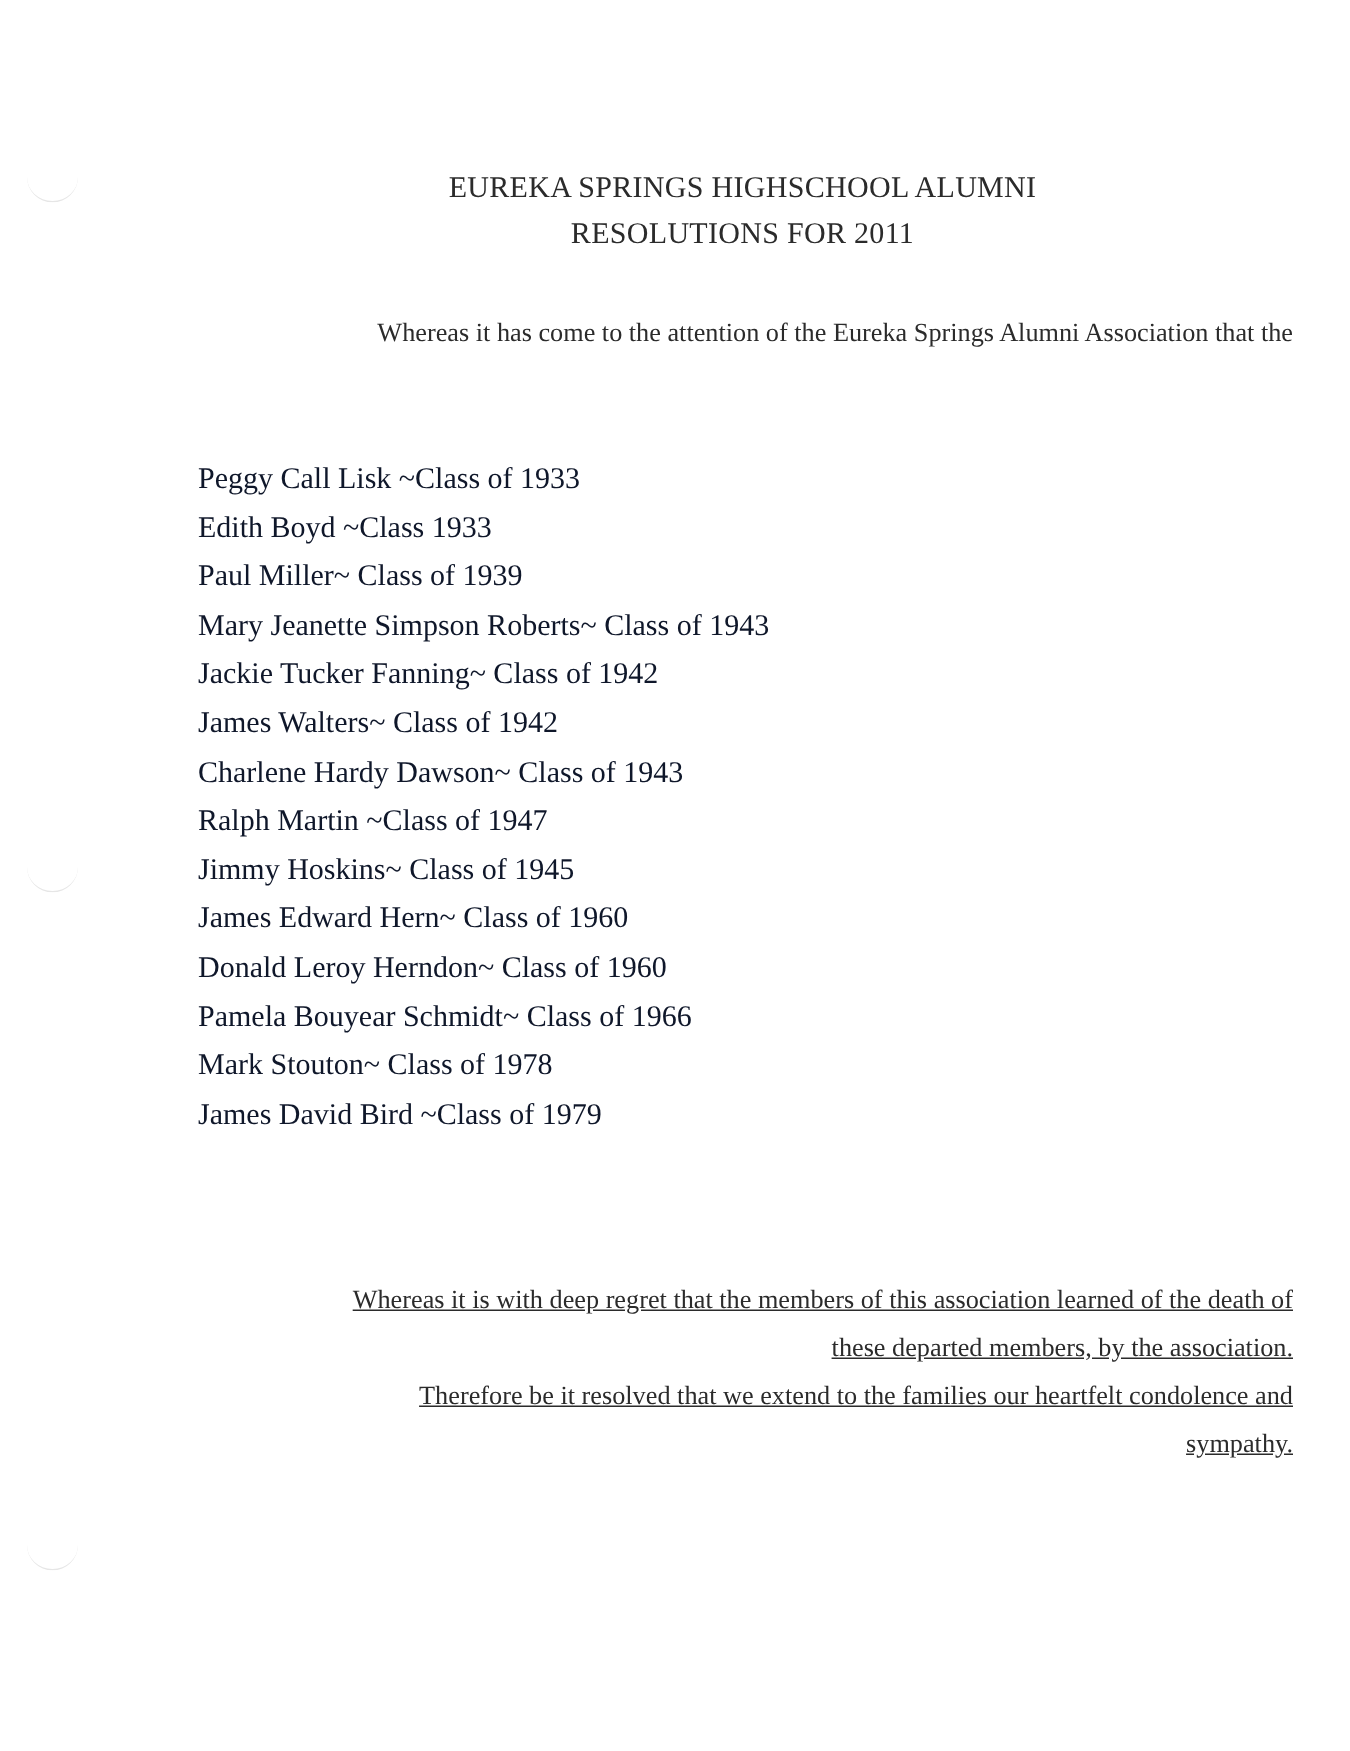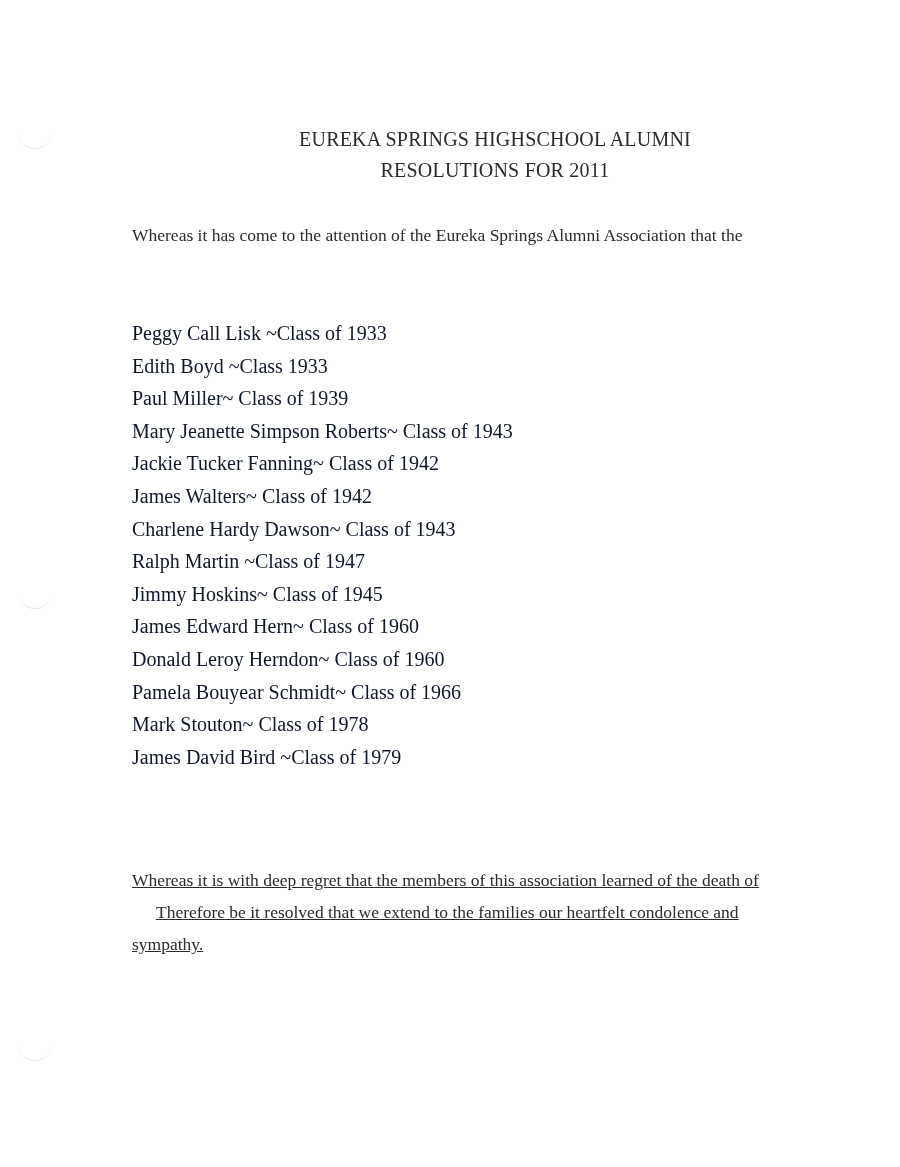--- a/index.html
+++ b/index.html
@@ -10,21 +10,21 @@
     body {
       width: 900px;
       height: 1167px;
       position: relative;
       overflow: hidden;
       font-family: "DejaVu Serif", "Liberation Serif", serif;
       color: #2a2a2a;
     }
     .page {
       position: absolute;
-      left: 0; top: 14px;
+      left: 0; top: 0;
       width: 900px; height: 848px;
       background: #ffffff;
     }
     .hole {
       position: absolute;
       left: 18px;
       width: 34px;
       height: 22px;
       border-bottom: 1px solid #e6e6e6;
       border-radius: 0 0 20px 20px;
@@ -43,20 +43,21 @@
     .heading.line2 { top: 145px; }
 
     .para {
       position: absolute;
       left: 132px;
       width: 730px;
       font-family: "Liberation Serif", "DejaVu Serif", serif;
       font-size: 17.5px;
       line-height: 32px;
       color: #2b2b2b;
+      text-align: right;
     }
     .para .line { display: block; white-space: nowrap; }
     .para .indent { padding-left: 24px; }
 
     .intro { top: 205px; }
 
     .members {
       position: absolute;
       left: 132px;
       top: 303px;
@@ -100,17 +101,18 @@
     <li>Jimmy Hoskins~ Class of 1945</li>
     <li>James Edward Hern~ Class of 1960</li>
     <li>Donald Leroy Herndon~ Class of 1960</li>
     <li>Pamela Bouyear Schmidt~ Class of 1966</li>
     <li>Mark Stouton~ Class of 1978</li>
     <li>James David Bird ~Class of 1979</li>
   </ul>
 
   <div class="para closing">
     <span class="line">Whereas it is with deep regret that the members of this association learned of the death of</span>
+    <span class="line">these departed members, by the association.</span>
     <span class="line indent">Therefore be it resolved that we extend to the families our heartfelt condolence and</span>
     <span class="line">sympathy.</span>
   </div>
 
 </div>
 
 </body></html>

